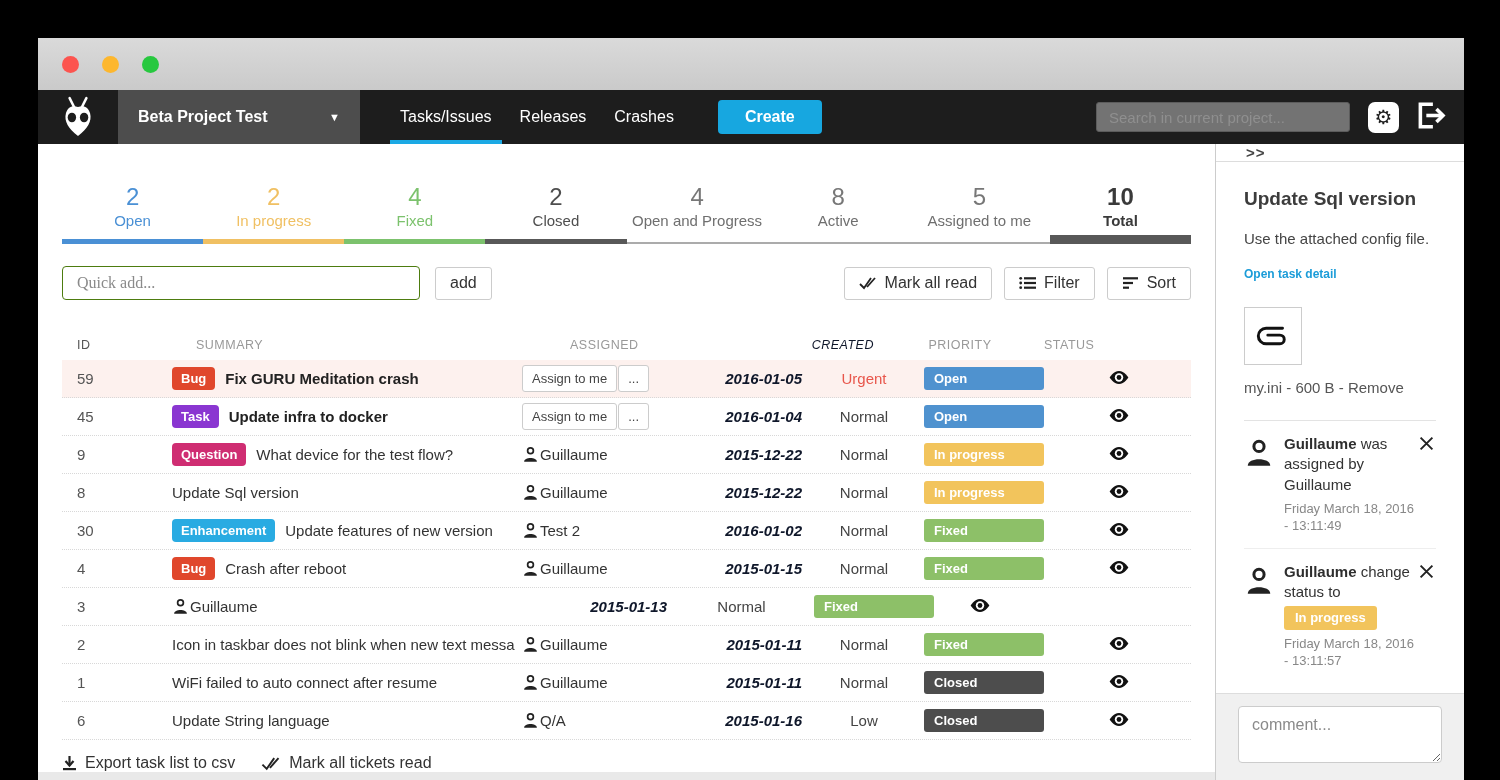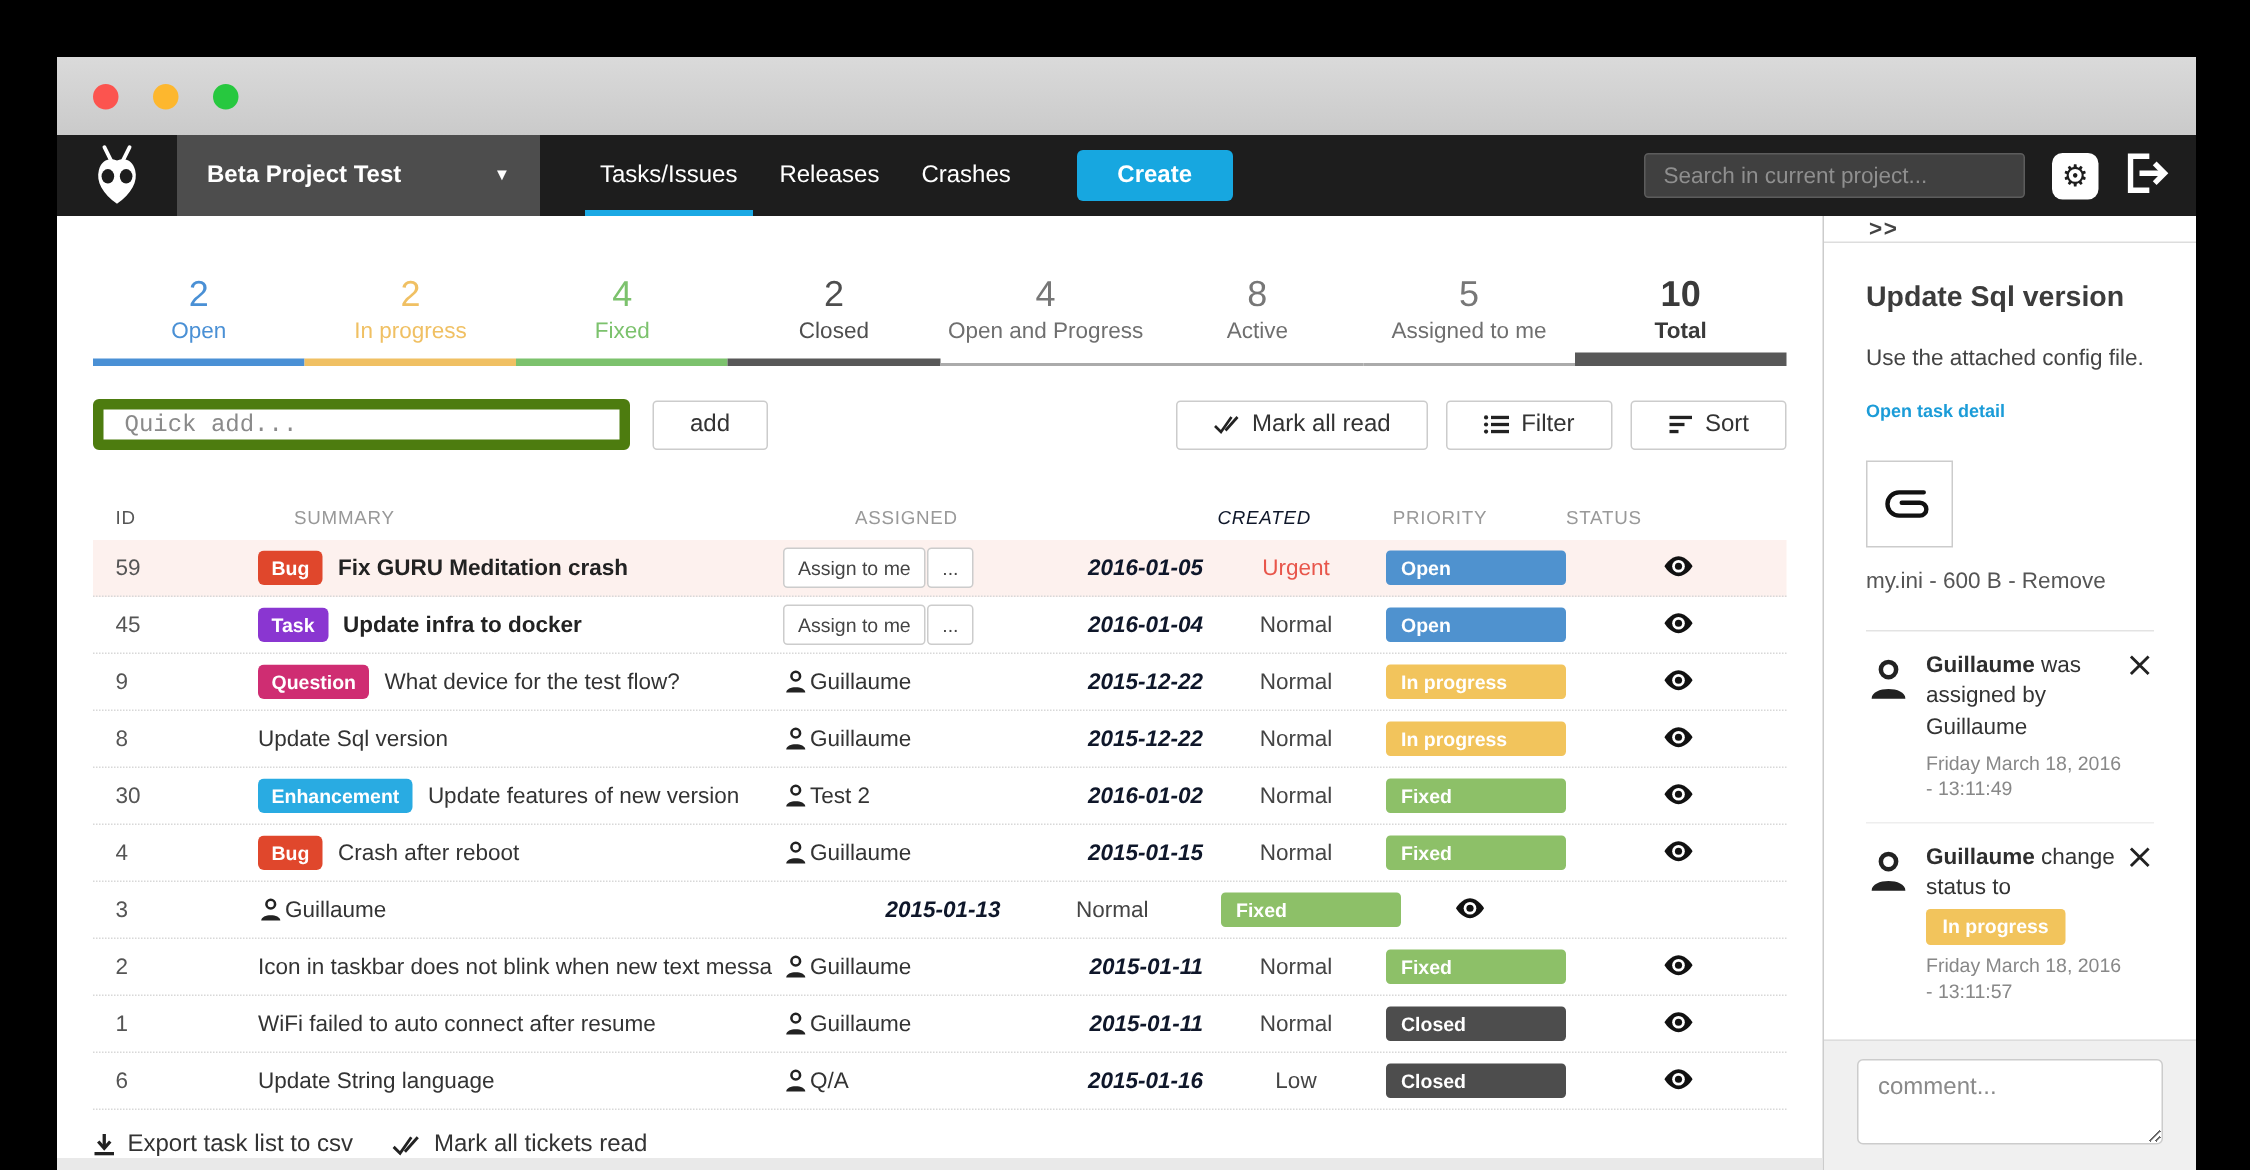--- a/index.html
+++ b/index.html
@@ -14,44 +14,44 @@
   .navbar { height:54px; background:#1d1d1d; display:flex; align-items:stretch; }
   .logo { width:80px; display:flex; align-items:center; justify-content:center; }
   .project-select { width:242px; background:#4d4d4d; display:flex; align-items:center; justify-content:space-between; padding:0 20px; cursor:pointer; }
   .project-select span.name { color:#fff; font-weight:700; font-size:16px; }
   .caret { color:#fff; font-size:11px; }
   .tabs { display:flex; margin-left:26px; }
   .tab { position:relative; color:#fff; font-size:16px; display:flex; align-items:center; padding:0 14px; cursor:pointer; }
   .tab.active::after { content:""; position:absolute; left:4px; right:4px; bottom:0; height:4px; background:#1ba9e4; }
   .create-btn { align-self:center; margin-left:30px; background:#17a7e0; color:#fff; border:none; border-radius:4px; font-size:16px; font-weight:700; padding:8px 27px; cursor:pointer; font-family:inherit; }
   .nav-spacer { flex:1; }
-  .search-input { align-self:center; width:254px; height:30px; background:#404040; border:1px solid #5c5c5c; border-radius:3px; color:#cfcfcf; font-size:15px; padding:0 12px; font-family:inherit; }
+  .search-input { align-self:center; width:254px; height:30px; background:#737373; border:1px solid #5c5c5c; border-radius:3px; color:#cfcfcf; font-size:15px; padding:0 12px; font-family:inherit; }
   .search-input::placeholder { color:#8f8f8f; }
   .icon-btn { align-self:center; background:none; border:none; cursor:pointer; padding:0; margin-left:18px; }
   .gear-box { width:31px; height:31px; background:#fff; border-radius:7px; display:flex; align-items:center; justify-content:center; font-family:"DejaVu Sans",sans-serif; font-size:20px; color:#1d1d1d; }
   .exit-btn { margin-left:16px; margin-right:18px; }
 
   
   .content { display:flex; height:636px; }
   .main { flex:1; position:relative; padding:0 24px; }
   .main-bottom-strip { position:absolute; left:0; right:0; bottom:0; height:8px; background:#e9e9e9; }
 
   
   .stats { display:flex; margin-top:40px; }
   .stat { flex:1; text-align:center; cursor:pointer; }
   .stat-num { font-size:24px; line-height:26px; }
   .stat-label { font-size:15px; margin-top:2px; }
   .stat-bars { display:flex; align-items:flex-end; height:9px; margin-top:6px; }
   .stat-bar { flex:1; }
 
   
   .toolbar { display:flex; margin-top:22px; align-items:center; }
-  .quickadd { width:358px; height:34px; border:7px solid #4d7c0f; border-radius:4px; font-size:16px; padding:0 14px; color:#444; font-family:Liberation Mono, monospace; }
+  .quickadd { width:358px; height:34px; border:1px solid #4d7c0f; border-radius:4px; font-size:16px; padding:0 14px; color:#444; font-family:Liberation Serif, serif; }
   .quickadd::placeholder { color:#8a8a8a; }
-  .btn { height:33px; background:#fff; border:1px solid #ccc; border-radius:3px; font-size:16px; color:#333; padding:0 24px; cursor:pointer; font-family:inherit; display:inline-flex; align-items:center; gap:8px; }
+  .btn { height:33px; background:#fff; border:1px solid #ccc; border-radius:3px; font-size:16px; color:#333; padding:0 14px; cursor:pointer; font-family:inherit; display:inline-flex; align-items:center; gap:8px; }
   .add-btn { margin-left:15px; }
   .toolbar-right { margin-left:auto; display:flex; gap:12px; }
 
   
   .thead, .trow { display:grid; grid-template-columns:110px 350px 145px 135px 110px 135px 1fr; align-items:center; }
   .thead { margin-top:30px; height:30px; color:#999; font-size:12.5px; letter-spacing:.5px;gap:24px; }
   .trow { height:38px; border-bottom:1px dotted #d8d8d8; font-size:15px; color:#333; cursor:pointer; }
   .trow.hl { background:#fdf1ee; }
   .c-id { padding-left:15px; color:#555; }
   .c-sum { display:flex; align-items:center; gap:10px; overflow:hidden; white-space:nowrap; }

